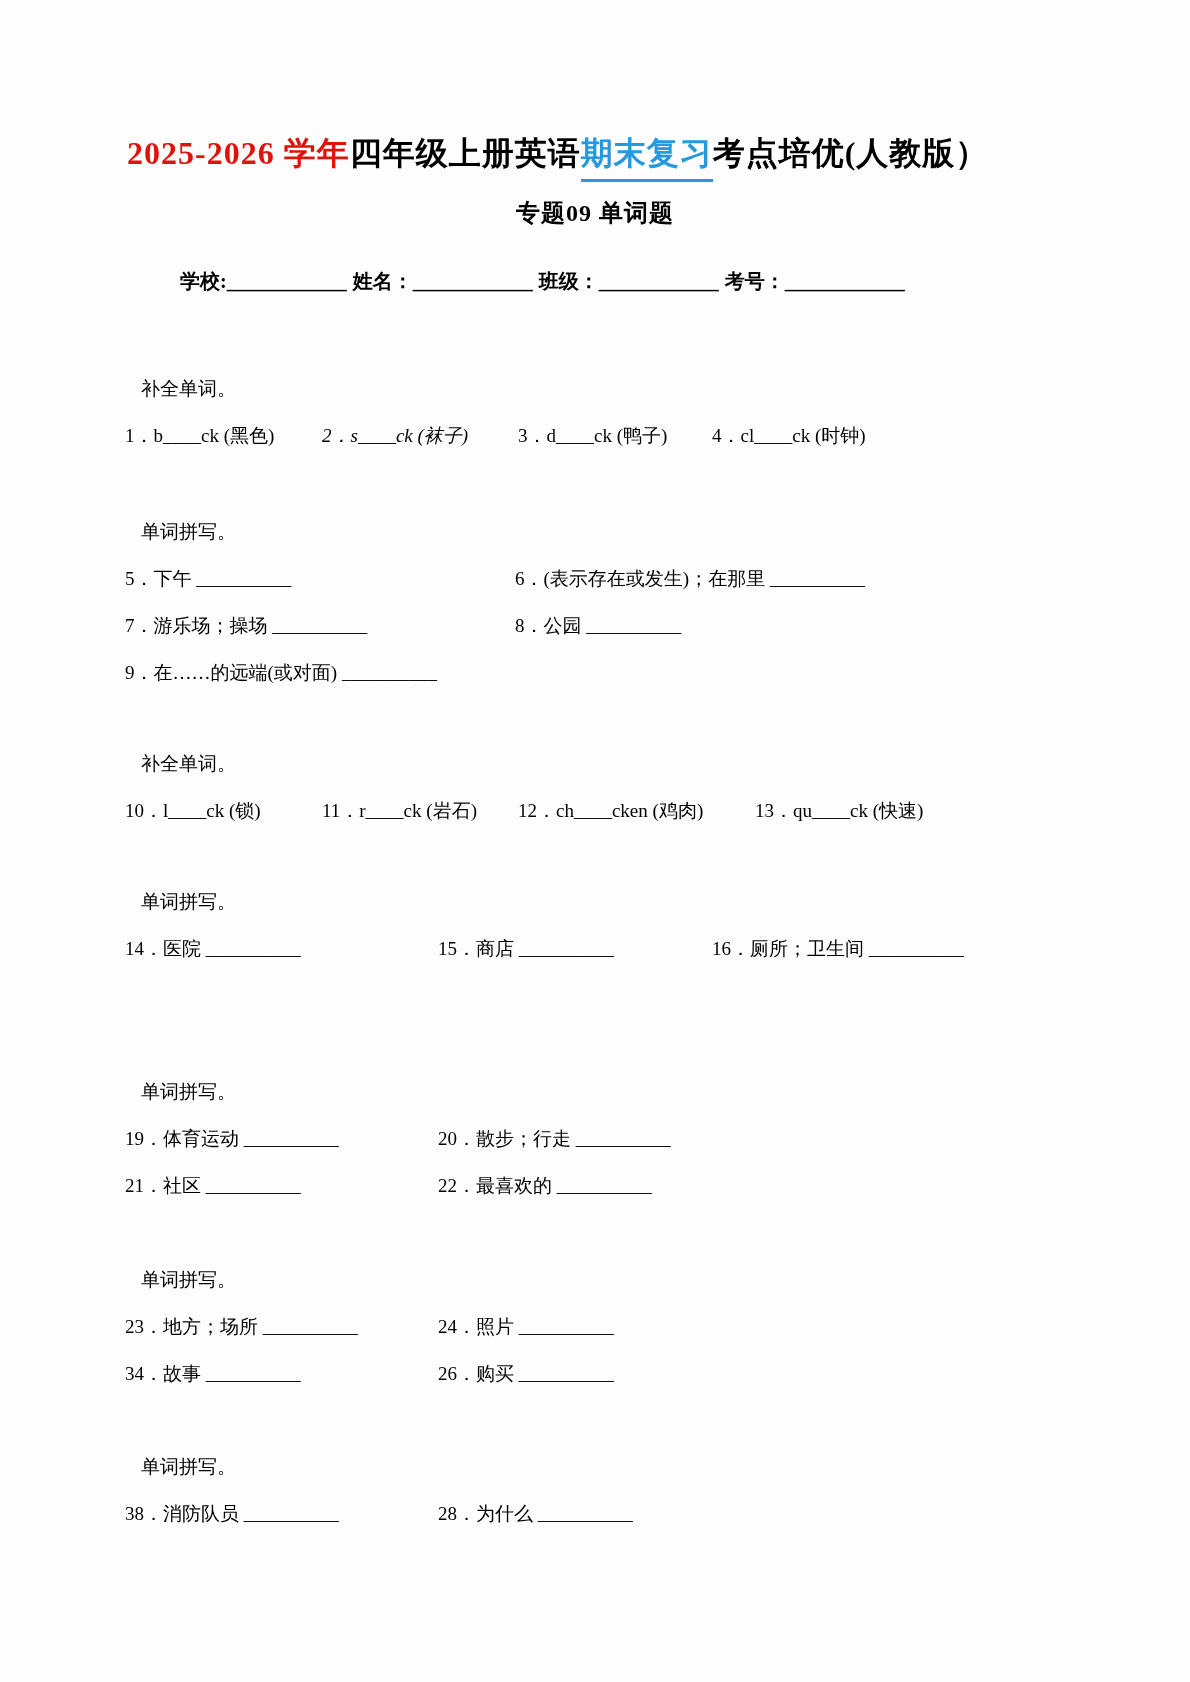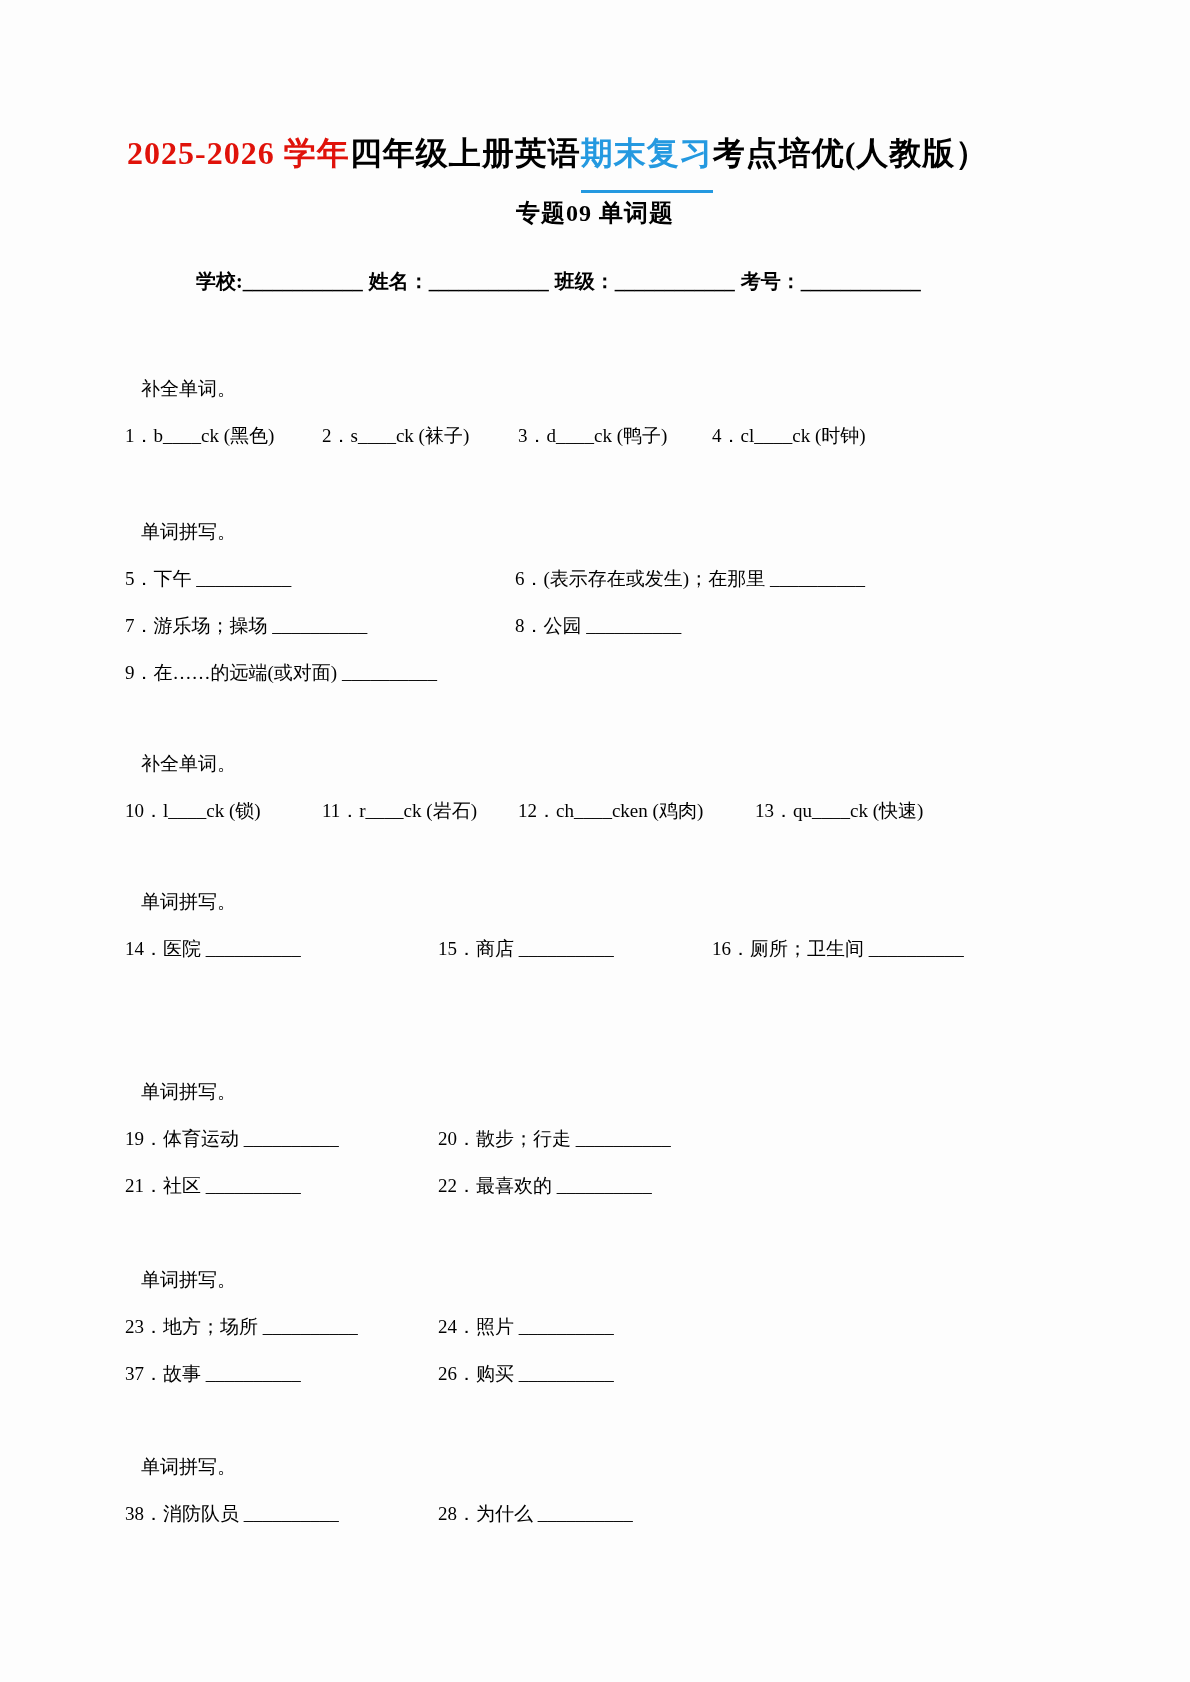--- a/index.html
+++ b/index.html
@@ -6,40 +6,40 @@
   body{
     width:1190px;height:1682px;background:#fdfdfd;position:relative;
     font-family:"Liberation Serif","DejaVu Serif",serif;color:#000;
   }
   .page{position:absolute;inset:0;}
   .title{
     position:absolute;top:132px;left:127px;right:30px;margin:0;
     font-size:32px;font-weight:bold;white-space:nowrap;letter-spacing:1px;
   }
   .t-red{color:#e0120a;}
-  .t-blue{color:#2499e0;border-bottom:3px solid #2499e0;padding-bottom:19px;}
+  .t-blue{color:#2499e0;border-bottom:3px solid #2499e0;padding-bottom:8px;}
   .subtitle{
     position:absolute;top:197px;left:0;width:100%;text-align:center;
     font-size:24px;font-weight:bold;letter-spacing:1px;
   }
   .info{
     position:absolute;top:268px;left:180px;right:60px;
     font-size:20px;font-weight:bold;white-space:nowrap;
   }
   .info .lbl{margin-left:6px;}
-  .info .lbl:first-child{margin-left:16px;}
+  .info .lbl:first-child{margin-left:0;}
   .info .blank{font-weight:bold;letter-spacing:0;}
   .section{position:absolute;left:125px;right:40px;}
   .s1{top:360px;} .s2{top:503px;} .s3{top:735px;} .s4{top:873px;}
   .s5{top:1063px;} .s6{top:1251px;} .s7{top:1438px;}
   .s-heading{font-size:19px;line-height:26px;margin:16px;font-weight:normal;}
   .row{display:flex;font-size:19px;line-height:26px;margin-top:21px;white-space:nowrap;}
   .item{display:block;}
   .cols4a > .item:nth-child(1){flex:0 0 197px;}
-  .cols4a > .item:nth-child(2){flex:0 0 196px;}
+  .cols4a > .item:nth-child(2){flex:0 0 196px;font-style:italic;}
   .cols4a > .item:nth-child(3){flex:0 0 194px;}
   .cols4a > .item:nth-child(4){flex:0 0 auto;}
   .cols4b > .item:nth-child(1){flex:0 0 197px;}
   .cols4b > .item:nth-child(2){flex:0 0 196px;}
   .cols4b > .item:nth-child(3){flex:0 0 237px;}
   .cols4b > .item:nth-child(4){flex:0 0 auto;}
   .cols2a > .item:nth-child(1){flex:0 0 390px;}
   .cols2a > .item:nth-child(2){flex:0 0 auto;}
   .cols3a > .item:nth-child(1){flex:0 0 313px;}
   .cols3a > .item:nth-child(2){flex:0 0 274px;}
@@ -115,21 +115,21 @@
     </div>
   </div>
 
   <div class="section s6">
     <p class="s-heading">单词拼写。</p>
     <div class="row cols2b">
       <span class="item"><span>23．</span><span>地方；场所 __________</span></span>
       <span class="item"><span>24．</span><span>照片 __________</span></span>
     </div>
     <div class="row cols2b">
-      <span class="item"><span>37．</span><span>故事 __________</span></span>
+      <span class="item"><span>34．</span><span>故事 __________</span></span>
       <span class="item"><span>26．</span><span>购买 __________</span></span>
     </div>
   </div>
 
   <div class="section s7">
     <p class="s-heading">单词拼写。</p>
     <div class="row cols2b">
       <span class="item"><span>38．</span><span>消防队员 __________</span></span>
       <span class="item"><span>28．</span><span>为什么 __________</span></span>
     </div>

